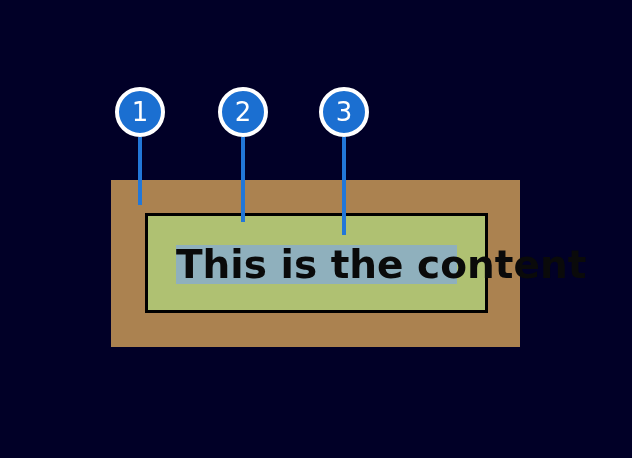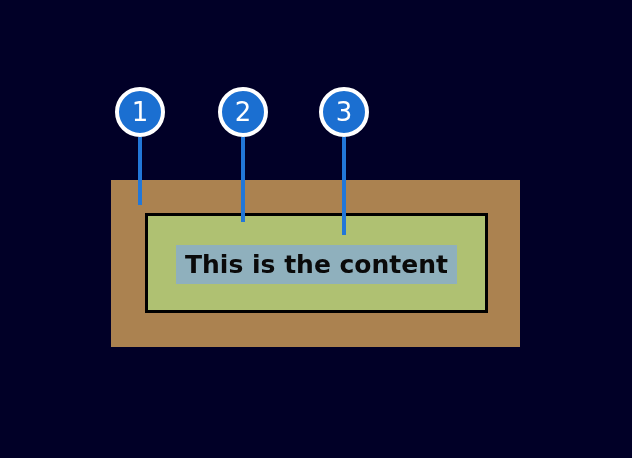--- a/index.html
+++ b/index.html
@@ -41,21 +41,21 @@
     box-sizing: border-box;
   }
   .content-text {
     position: absolute;
     left: 176px;
     top: 245px;
     width: 281px;
     height: 39px;
     background: #8fb0bd;
     color: #0a0a0a;
-    font-size: 25px;
+    font-size: 39px;
     font-weight: bold;
     line-height: 39px;
     text-align: center;
     white-space: nowrap;
     box-sizing: border-box;
     letter-spacing: 0px;
   }
 
   
   .leader {

